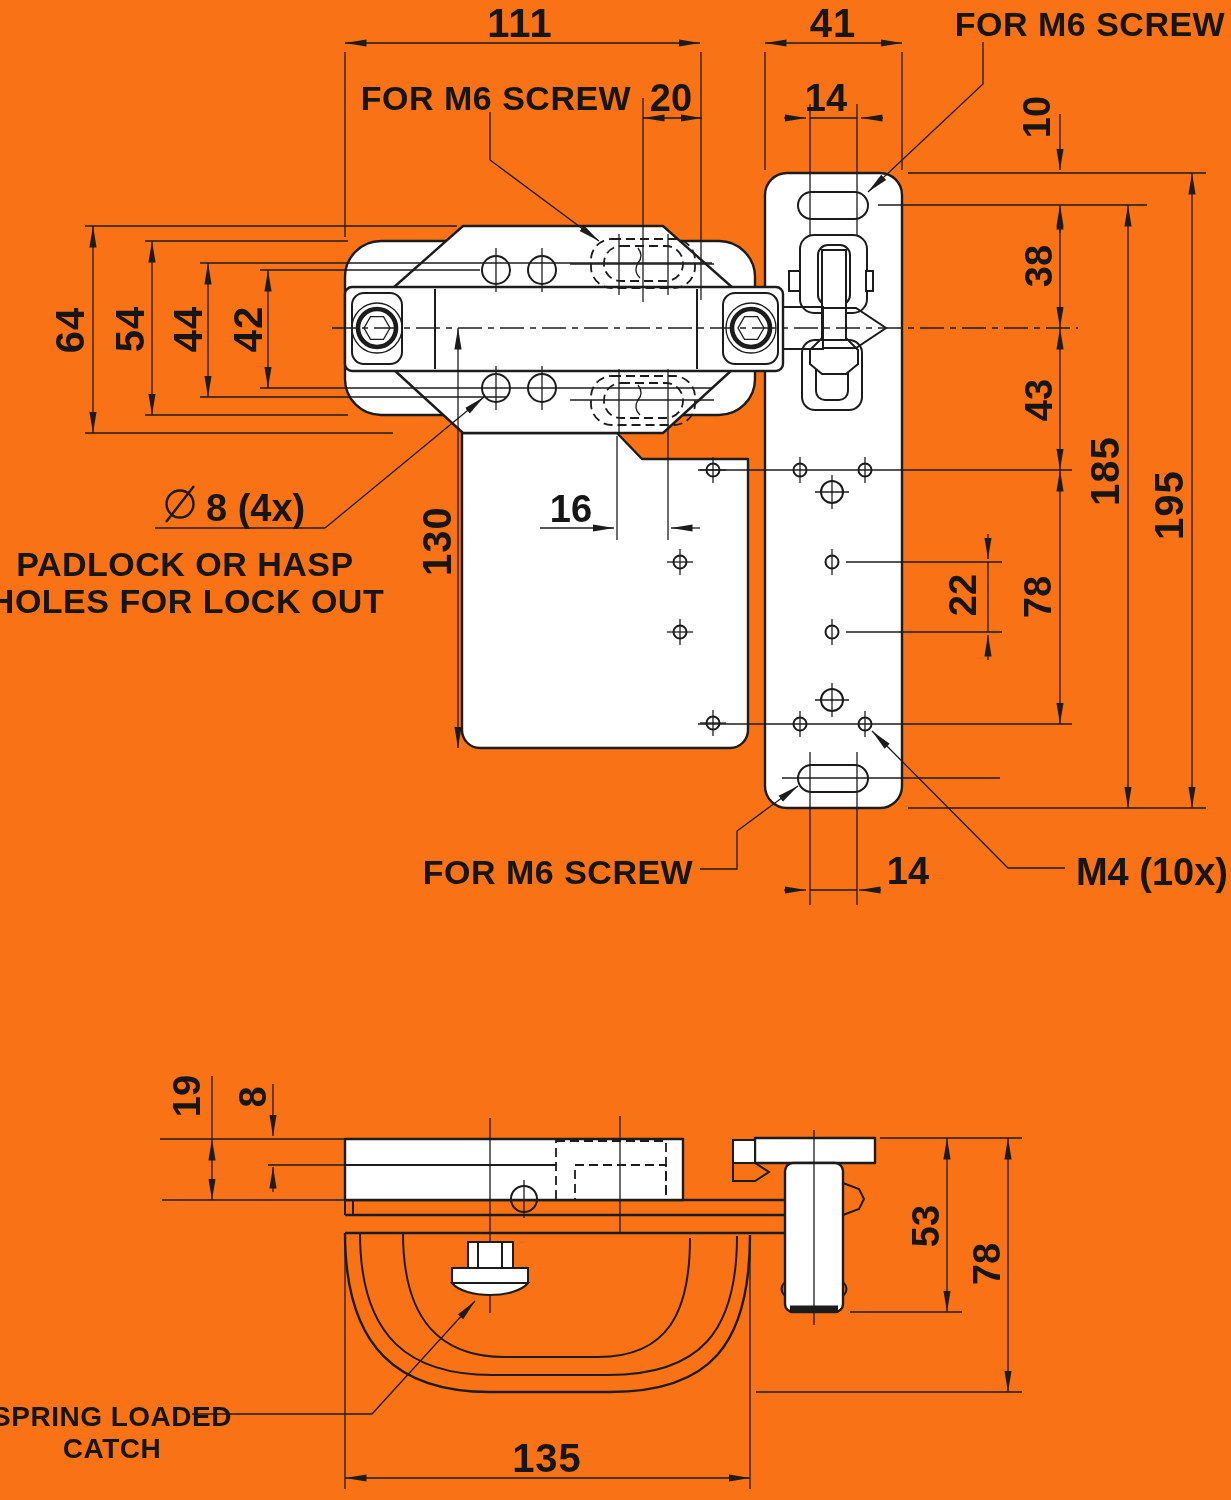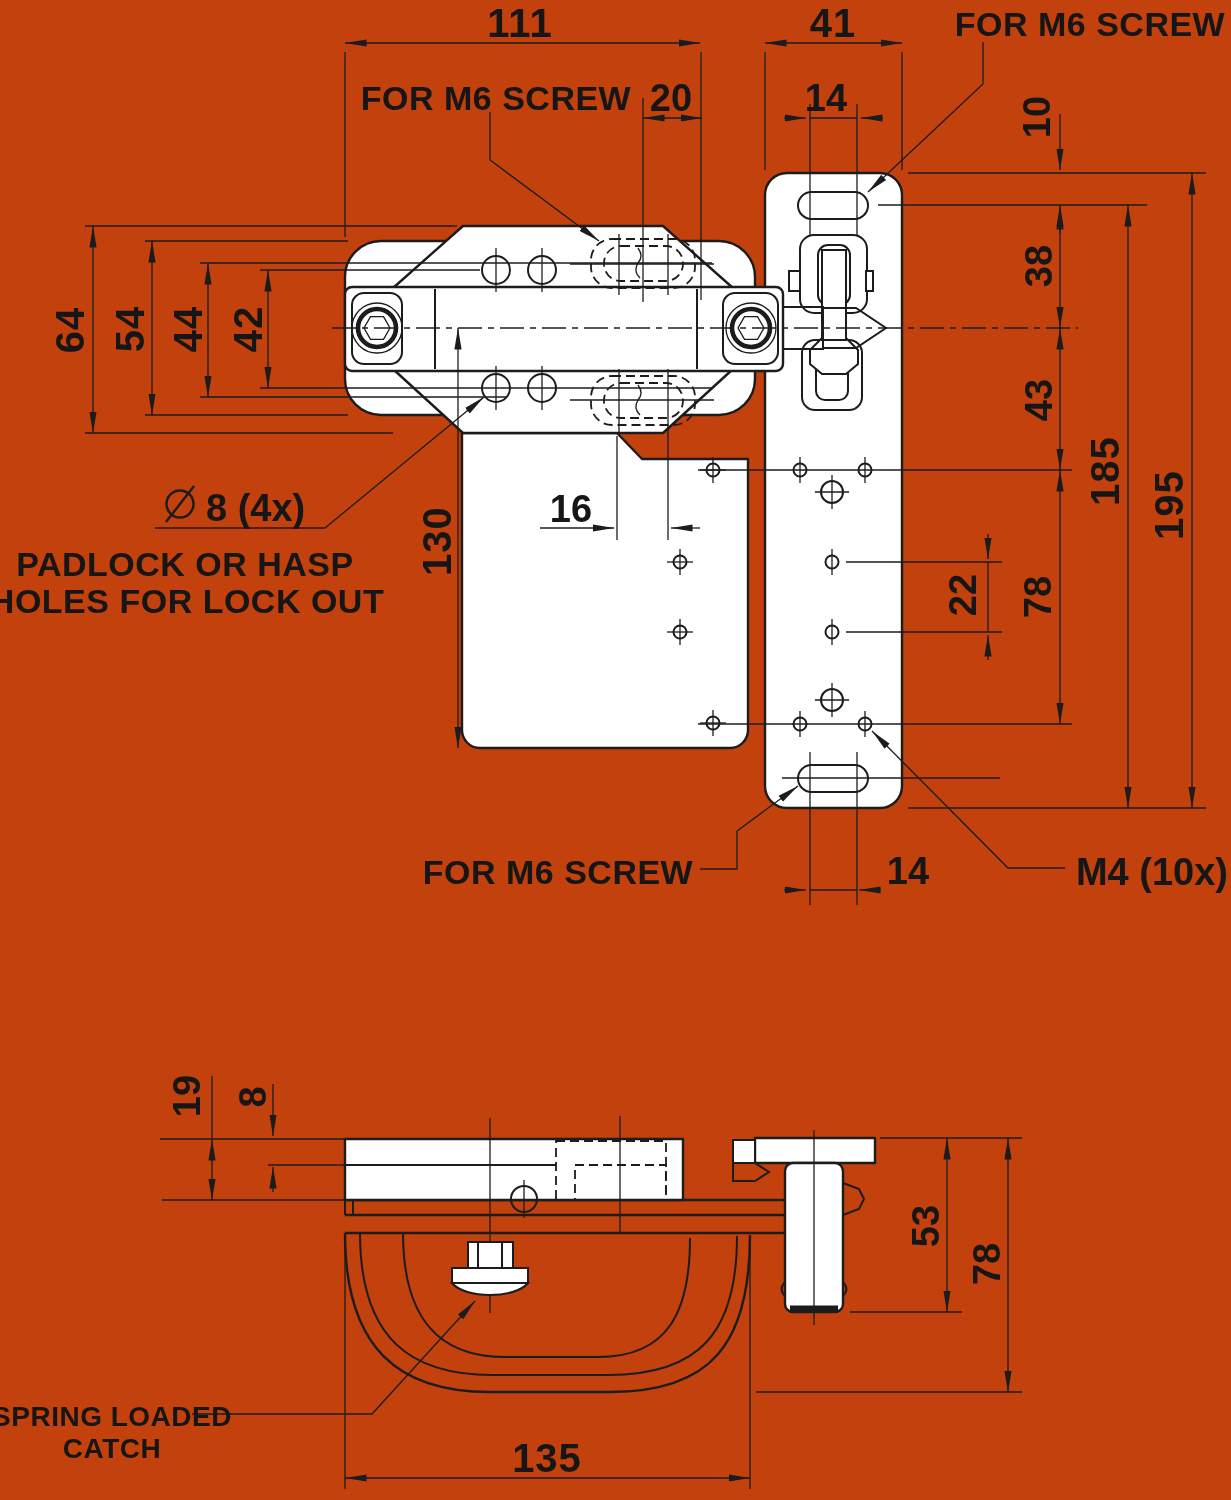--- a/index.html
+++ b/index.html
@@ -1,16 +1,16 @@
 <!DOCTYPE html>
 <html><head>
 <meta charset="utf-8">
 <style>
   html,body{margin:0;padding:0;background:#ffffff;}
-  .page{width:1231px;height:1500px;position:relative;background:#c2410c;overflow:hidden;}
+  .page{width:1231px;height:1500px;position:relative;background:#f97316;overflow:hidden;}
   svg{display:block;}
   svg text{font-family:"Liberation Sans","DejaVu Sans",sans-serif;font-weight:bold;fill:#161616;}
   .dimtxt{font-size:40px;letter-spacing:1px;}
   .dimtxt-s{font-size:38px;}
   .lbl{font-size:34px;letter-spacing:0.5px;}
   .lbl-s{font-size:28px;letter-spacing:0.5px;}
   .lbl-b{font-size:38px;}
   .o{stroke:#1c1c1c;fill:none;stroke-width:2.4px;stroke-linejoin:round;}
   .ow{stroke:#1c1c1c;fill:#ffffff;stroke-width:2.4px;stroke-linejoin:round;}
   .om{stroke:#1c1c1c;fill:none;stroke-width:2px;}

